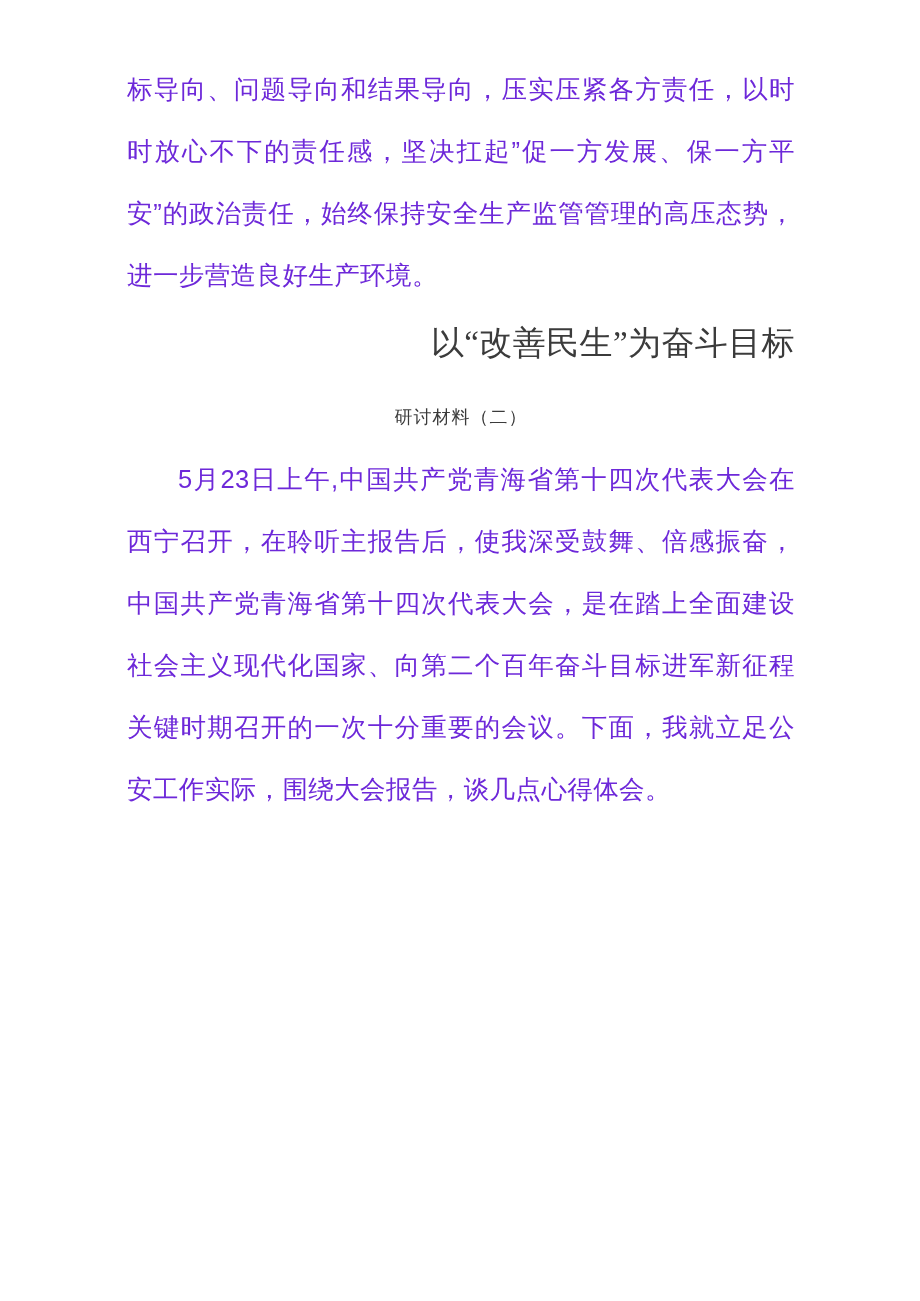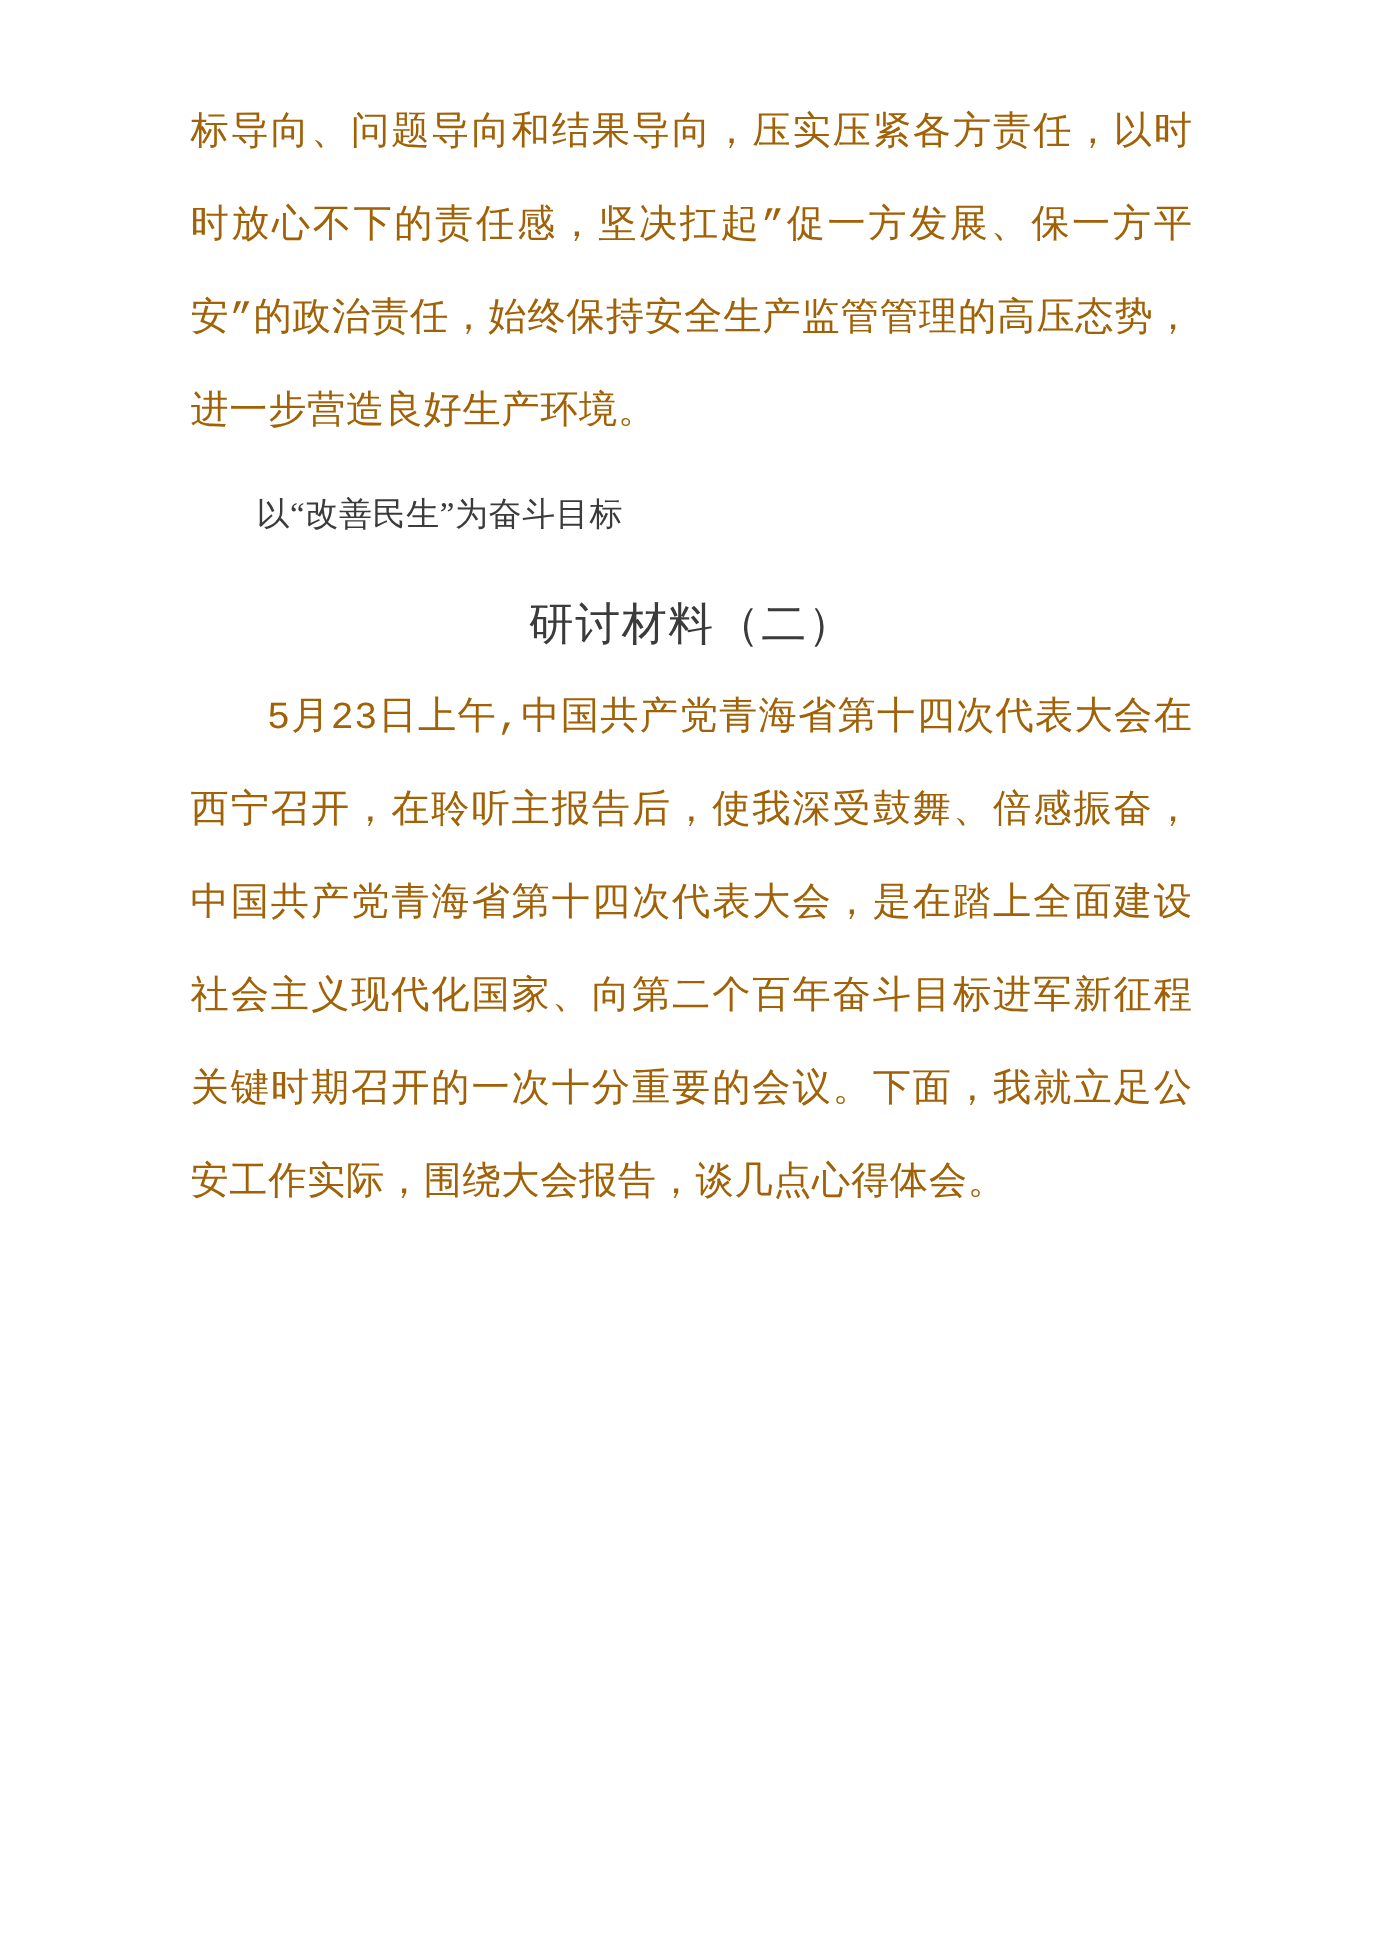--- a/index.html
+++ b/index.html
@@ -22,44 +22,45 @@
   .doc-body {
     position: absolute;
     left: 127px;
     top: 58px;
     width: 668px;
   }
   .para {
     margin: 0 0 0 0;
     font-size: 25.5px;
     line-height: 62px;
-    color: #a16207;
+    color: #6d28d9;
     text-align: justify;
     text-justify: inter-ideograph;
     letter-spacing: 0.4px;
     word-break: break-all;
-    font-family: Liberation Mono, monospace;
+    font-family: Liberation Sans, sans-serif;
   }
   .para.cont {
     text-indent: 0;
   }
   .para.indent {
     text-indent: 2em;
   }
   .heading-line {
-    font-size: 22px;
+    font-size: 33px;
     line-height: 62px;
     color: #3b3b3b;
     text-indent: 2em;
     letter-spacing: 0.4px;
     white-space: nowrap;
     font-family: "Liberation Serif", "DejaVu Serif", serif;
+    text-align: right;
   }
   .center-title {
-    font-size: 30px;
+    font-size: 18px;
     line-height: 62px;
     color: #3b3b3b;
     text-align: center;
     letter-spacing: 1px;
     white-space: nowrap;
     font-family: "Liberation Serif", "DejaVu Serif", serif;
   }
   .spacer-sm { height: 6px; }
 </style>
 </head>

